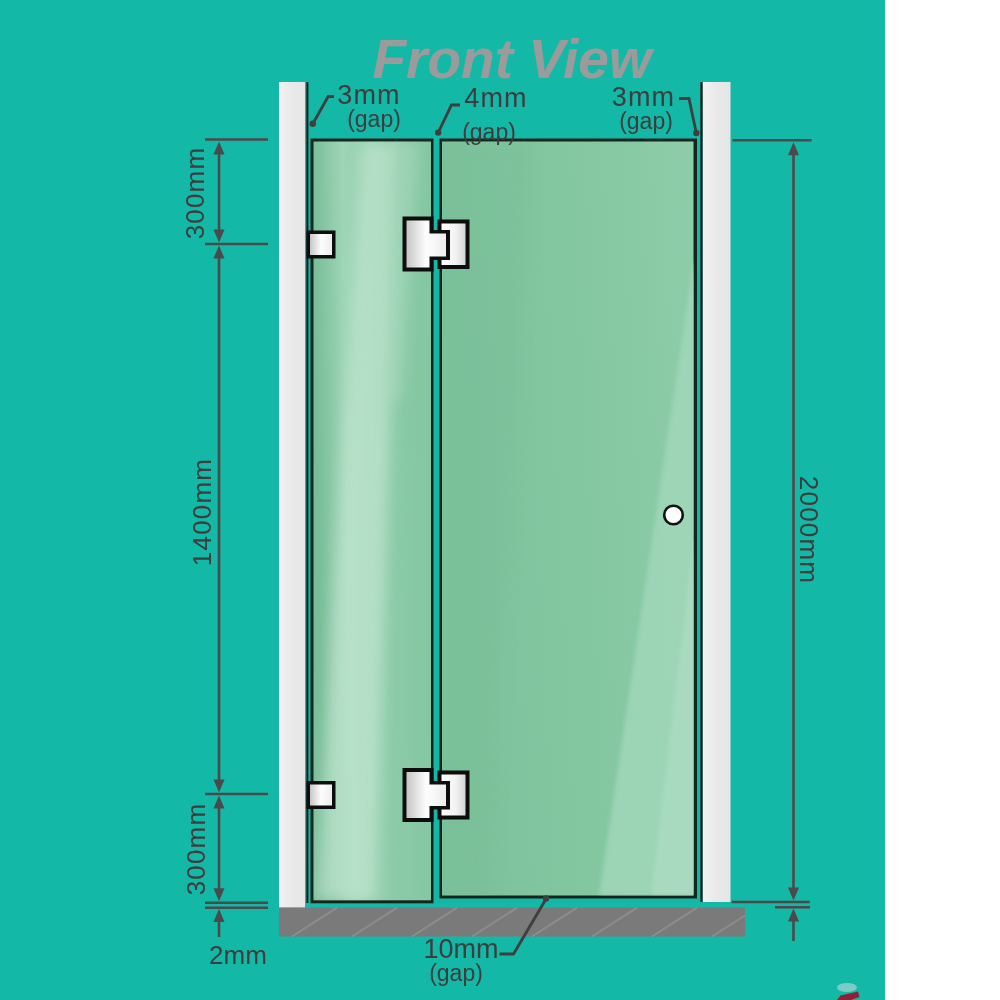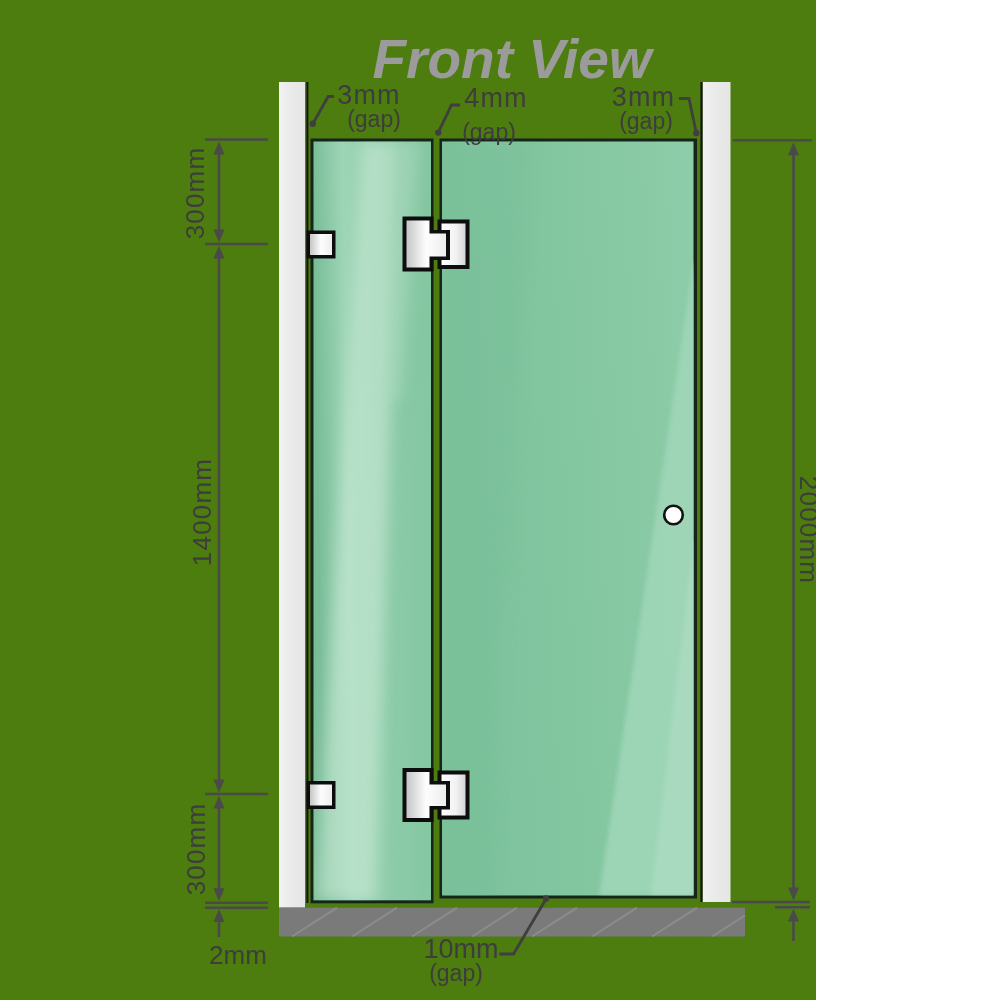--- a/index.html
+++ b/index.html
@@ -1,16 +1,16 @@
 <!DOCTYPE html>
 <html><head>
 <meta charset="utf-8">
 <style>
   html,body{margin:0;padding:0;background:#ffffff;}
-  .stage{position:relative;width:816px;height:1000px;background:#4d7c0f;overflow:hidden;}
+  .stage{position:relative;width:885px;height:1000px;background:#14b8a6;overflow:hidden;}
   svg{position:absolute;left:0;top:0;}
   text{font-family:"Liberation Sans", sans-serif;}
 </style>
 </head>
 <body>
 <div class="stage">
 <svg width="1000" height="1000" viewBox="0 0 1000 1000">
 <defs>
   <linearGradient id="wallg" x1="0" y1="0" x2="1" y2="0">
     <stop offset="0" stop-color="#f2f2f2"></stop>

